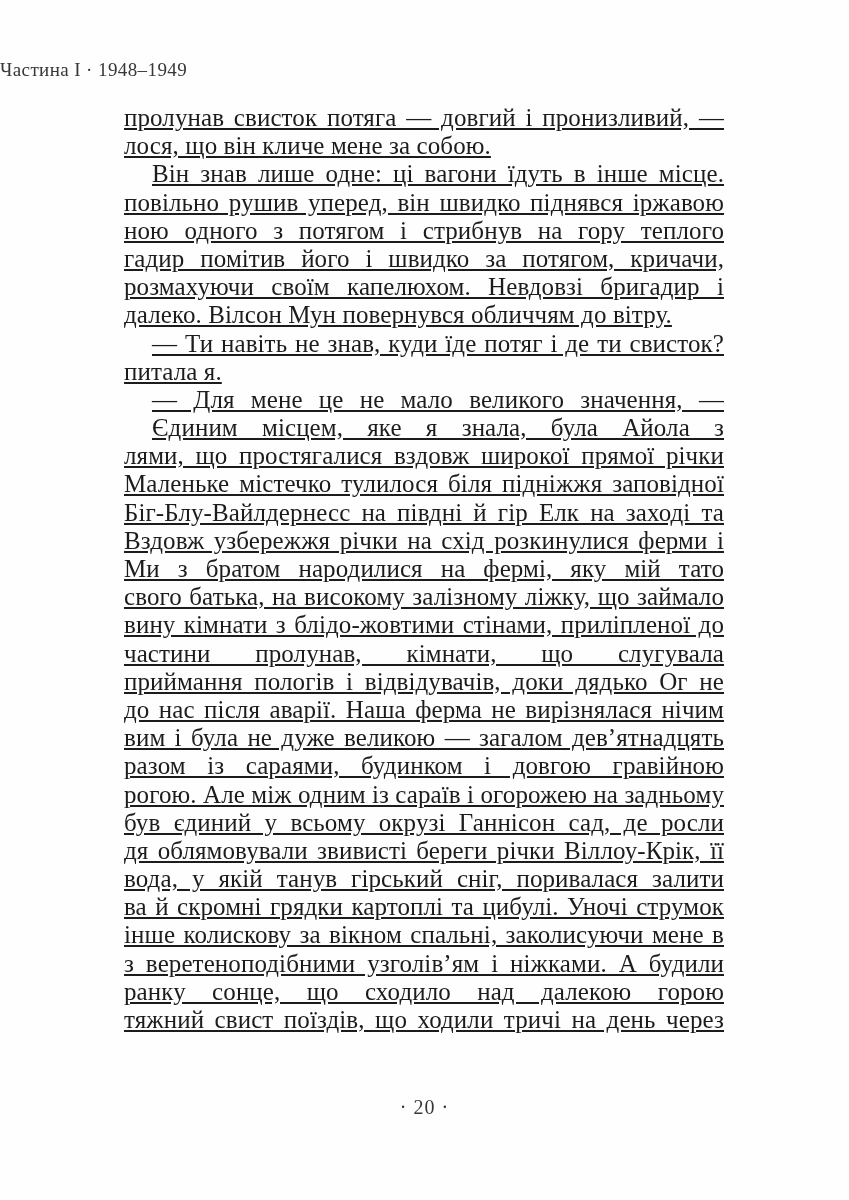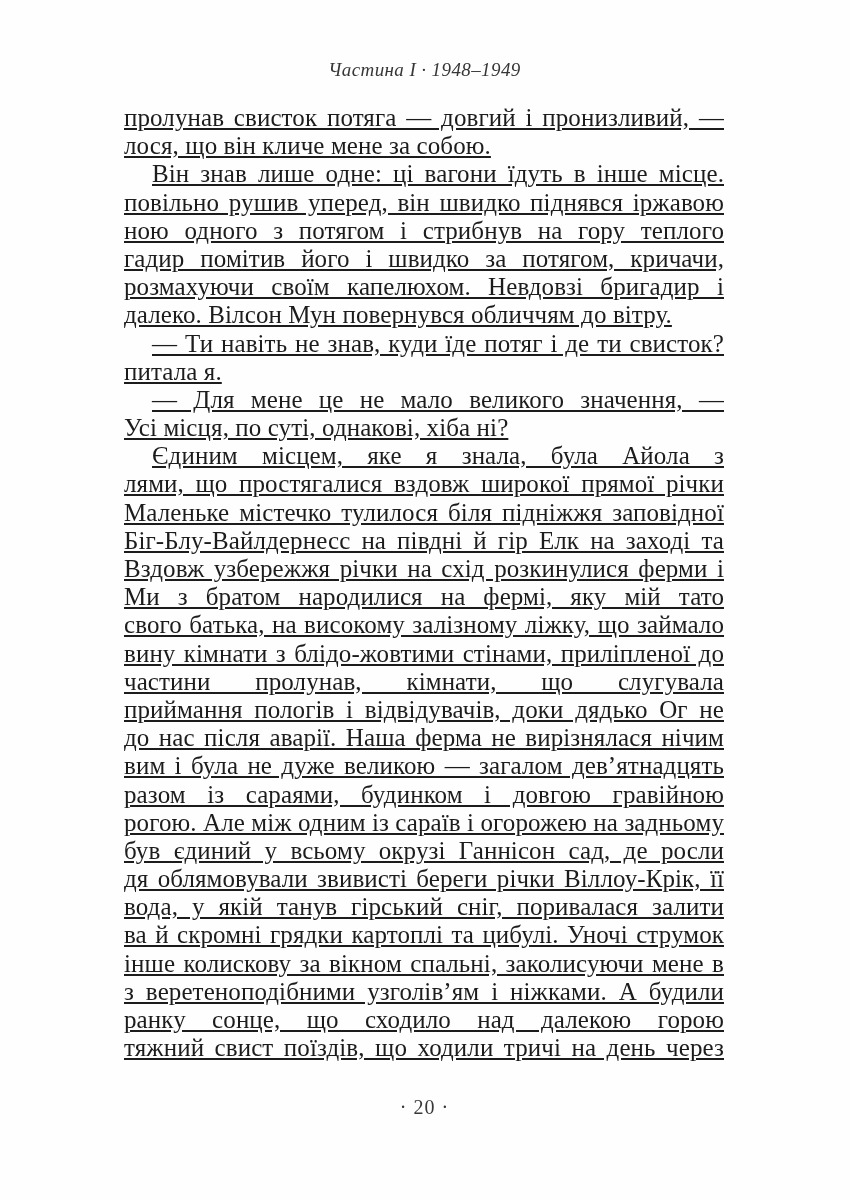--- a/index.html
+++ b/index.html
@@ -16,22 +16,20 @@
     background:var(--bg);
     font-family:"Liberation Serif","DejaVu Serif",serif;
     color:var(--text);
     overflow:hidden;
   }
   .running-header{
     position:absolute;
     top:59px;
     left:0;
     width:100%;
-    text-align:center;
-    font-style:italic;
     font-size:19px;
     letter-spacing:.4px;
     color:var(--muted);
   }
   .text-block{
     position:absolute;
     top:104px;
     left:124px;
     width:600px;
   }
@@ -82,21 +80,20 @@
         <div class="line">гадир помітив його і швидко за потягом, кричачи, лаючись і люто</div>
         <div class="line">розмахуючи своїм капелюхом. Невдовзі бригадир і шахти були</div>
         <div class="line para-end">далеко. Вілсон Мун повернувся обличчям до вітру.</div>
       </div>
       <div class="para indent">
         <div class="line">— Ти навіть не знав, куди їде потяг і де ти свисток? — за-</div>
         <div class="line para-end">питала я.</div>
       </div>
       <div class="para indent">
         <div class="line">— Для мене це не мало великого значення, — відповів він. —</div>
-        <div class="line para-end">Усі місця, по суті, однакові, хіба ні?</div>
       </div>
       <div class="para indent">
         <div class="line">Єдиним місцем, яке я знала, була Айола з прилеглими зем-</div>
         <div class="line">лями, що простягалися вздовж широкої прямої річки Ганнісон.</div>
         <div class="line">Маленьке містечко тулилося біля підніжжя заповідної зони</div>
         <div class="line">Біг-Блу-Вайлдернесс на півдні й гір Елк на заході та півночі.</div>
         <div class="line">Вздовж узбережжя річки на схід розкинулися ферми і ранчо.</div>
         <div class="line">Ми з братом народилися на фермі, яку мій тато успадкував від</div>
         <div class="line">свого батька, на високому залізному ліжку, що займало поло-</div>
         <div class="line">вину кімнати з блідо-жовтими стінами, приліпленої до задньої</div>

